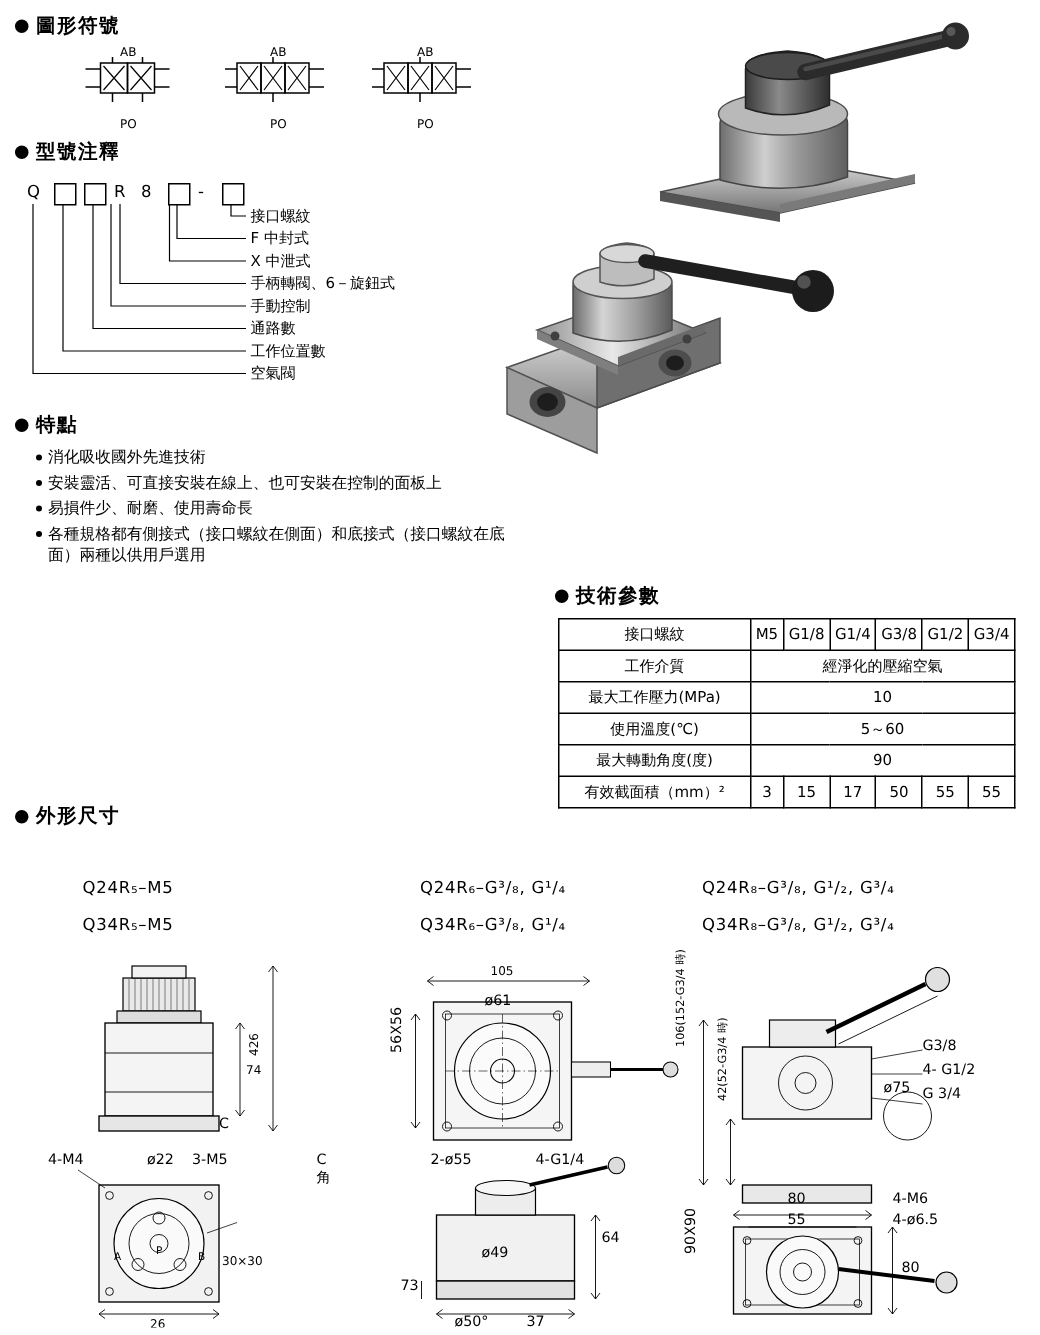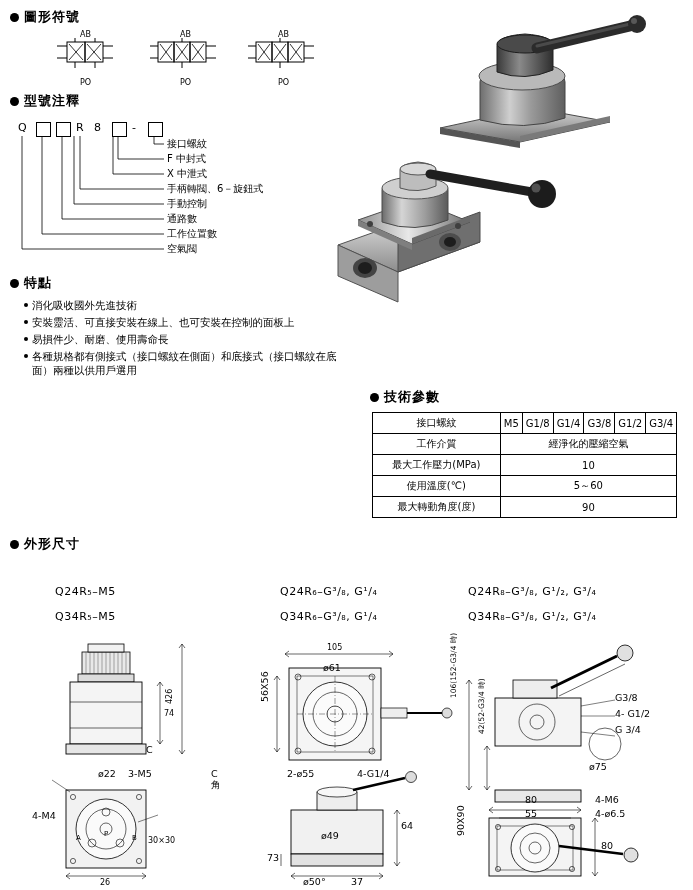--- a/index.html
+++ b/index.html
@@ -282,20 +282,29 @@
     <td colspan="6">10</td>
   </tr>
   <tr>
     <td>使用溫度(℃)</td>
     <td colspan="6">5～60</td>
   </tr>
   <tr>
     <td>最大轉動角度(度)</td>
     <td colspan="6">90</td>
   </tr>
+  <tr>
+    <td>有效截面積（mm）²</td>
+    <td>3</td>
+    <td>15</td>
+    <td>17</td>
+    <td>50</td>
+    <td>55</td>
+    <td>55</td>
+  </tr>
 </tbody>
   </table>
 
 <div class="abs sec-title" style="left:10px;top:535px;">
   <span class="bullet"></span>
   <span>外形尺寸</span>
 </div>
 
 <div class="abs code-line" style="left:55px;top:585px;">Q24R₅–M5</div>
 <div class="abs code-line" style="left:55px;top:610px;">Q34R₅–M5</div>
@@ -351,21 +360,21 @@
     <line x1="26" y1="236" x2="106" y2="236" stroke="#000" stroke-width=".6"></line>
     <path d="M30 233 L26 236 L30 239 M102 233 L106 236 L102 239" stroke="#000" fill="none" stroke-width=".6"></path>
     <text x="60" y="245" font-size="8" font-family="DejaVu Sans">26</text>
 
     <line x1="12" y1="140" x2="30" y2="152" stroke="#000" stroke-width=".5"></line>
     <line x1="118" y1="175" x2="98" y2="182" stroke="#000" stroke-width=".5"></line>
     <text x="36" y="200" font-size="7" font-family="DejaVu Sans" fill="#000">A</text>
     <text x="92" y="200" font-size="7" font-family="DejaVu Sans" fill="#000">B</text>
     <text x="64" y="196" font-size="7" font-family="DejaVu Sans" fill="#000">P</text>
   </svg>
-  <div class="abs dim-label" style="left:-8px;top:128px;margin-top:42px;">4-M4</div>
+  <div class="abs dim-label" style="left:-8px;top:128px;">4-M4</div>
   <div class="abs dim-label" style="left:58px;top:128px;">ø22</div>
   <div class="abs dim-label" style="left:88px;top:128px;">3-M5</div>
   <div class="abs dim-label" style="left:131px;top:128px;margin-left:40px;">C 角</div>
   <div class="abs dim-label" style="left:106px;top:104px;">C</div>
   <div class="abs dim-label" style="left:108px;top:196px;font-size:8px;">30×30</div>
 </div>
 
 <div class="abs" style="left:265px;top:640px;width:195px;height:245px;">
   <svg width="195" height="245">
 
@@ -454,21 +463,21 @@
 
     <line x1="34" y1="170" x2="126" y2="170" stroke="#000" stroke-width=".6"></line>
     <path d="M38 167 L34 170 L38 173 M122 167 L126 170 L122 173" stroke="#000" fill="none" stroke-width=".6"></path>
     <line x1="44" y1="178" x2="116" y2="178" stroke="#000" stroke-width=".5"></line>
     <line x1="140" y1="178" x2="140" y2="236" stroke="#000" stroke-width=".6"></line>
     <path d="M137 182 L140 178 L143 182 M137 232 L140 236 L143 232" stroke="#000" fill="none" stroke-width=".6"></path>
   </svg>
   <div class="abs dim-label" style="left:160px;top:52px;">G3/8</div>
   <div class="abs dim-label" style="left:160px;top:68px;">4- G1/2</div>
   <div class="abs dim-label" style="left:160px;top:84px;">G 3/4</div>
-  <div class="abs dim-label" style="left:134px;top:80px;margin-top:41px;">ø75</div>
+  <div class="abs dim-label" style="left:134px;top:80px;">ø75</div>
   <div class="abs dim-label" style="left:-6px;top:58px;transform:rotate(-90deg);transform-origin:left top;font-size:7.5px;white-space:nowrap;">106(152-G3/4 時)</div>
   <div class="abs dim-label" style="left:22px;top:94px;transform:rotate(-90deg);transform-origin:left top;font-size:7.5px;white-space:nowrap;">42(52-G3/4 時)</div>
   <div class="abs dim-label" style="left:70px;top:154px;">80</div>
   <div class="abs dim-label" style="left:70px;top:168px;">55</div>
   <div class="abs dim-label" style="left:140px;top:154px;">4-M6</div>
   <div class="abs dim-label" style="left:140px;top:168px;">4-ø6.5</div>
   <div class="abs dim-label" style="left:0px;top:196px;transform:rotate(-90deg);transform-origin:left top;">90X90</div>
   <div class="abs dim-label" style="left:146px;top:200px;">80</div>
 </div>
 

